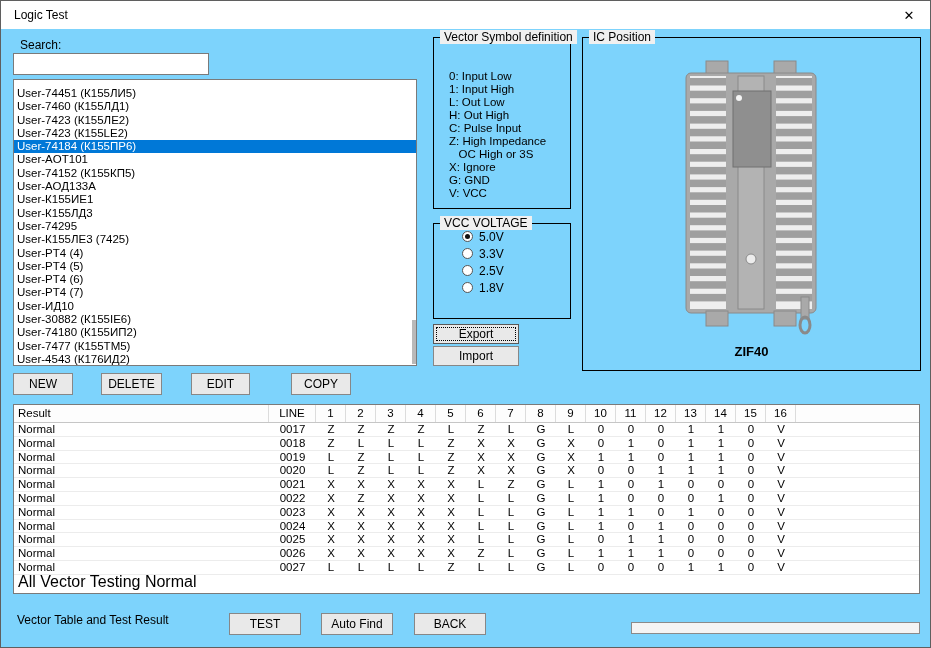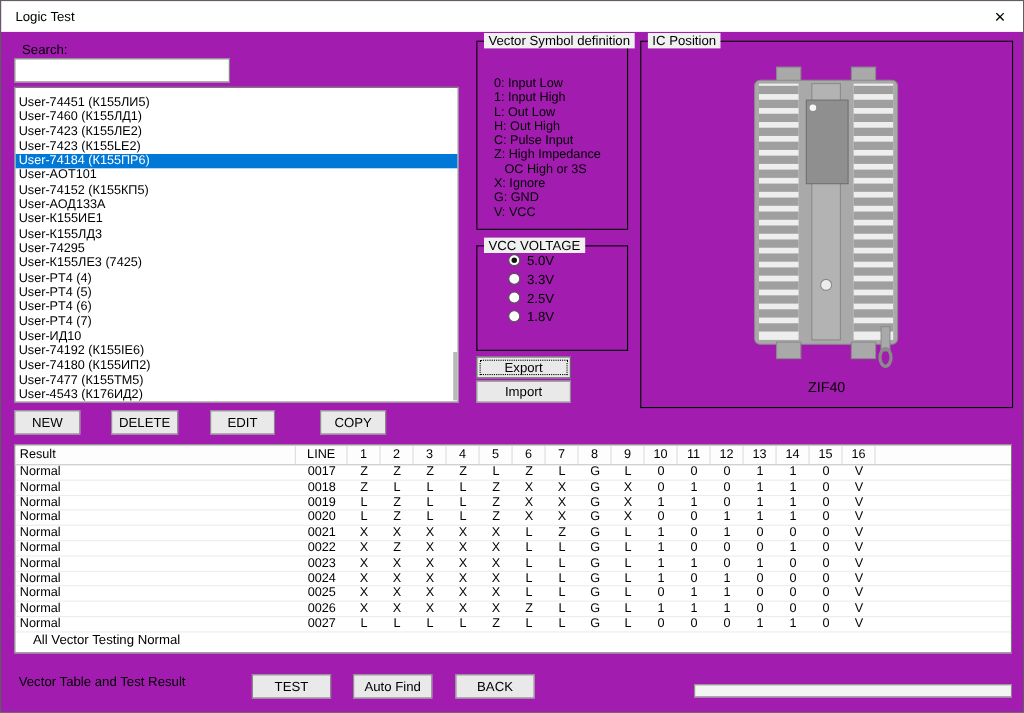--- a/index.html
+++ b/index.html
@@ -1,17 +1,17 @@
 <!DOCTYPE html>
 <html><head>
 <meta charset="utf-8">
 <style>
   html,body{margin:0;padding:0}
   body{background:#d6d6d6;font-family:"Liberation Sans",sans-serif}
-  .dialog{position:relative;width:931px;height:648px;background:#a21caf;border:1px solid #5f5f5f;
+  .dialog{position:relative;width:931px;height:648px;background:#7dd3fc;border:1px solid #5f5f5f;
           overflow:hidden;font-size:12px;color:#000;box-sizing:border-box}
   
   .titlebar{position:absolute;left:0;top:0;right:0;height:28px;background:#ffffff}
   .title-text{position:absolute;left:13px;top:7px;font-size:12px}
   .close-btn{position:absolute;right:0;top:0;width:42px;height:28px;display:flex;align-items:center;
              justify-content:center;font-size:13px;cursor:pointer}
   
   .search-label{position:absolute;left:19px;top:37px}
   .search-input{position:absolute;left:12px;top:52px;width:196px;height:22px;border:1px solid #7a7a7a;
                 background:#fff;padding:2px 5px;font-size:12px;font-family:"Liberation Sans",sans-serif;box-sizing:border-box}
@@ -38,33 +38,33 @@
   .vcc-options{position:absolute;left:28px;top:4px}
   .radio-row{display:flex;align-items:center;height:17px;cursor:pointer}
   .radio-circle{width:11px;height:11px;border:1px solid #555;border-radius:50%;background:#fff;
                 margin-right:6px;position:relative;box-sizing:border-box}
   .radio-circle.checked::after{content:"";position:absolute;left:2px;top:2px;width:5px;height:5px;
                 border-radius:50%;background:#111}
   .btn-export{left:432px;top:323px;width:86px;height:20px;border:1px solid #5a5a5a;outline:1px dotted #000;outline-offset:-4px}
   .btn-import{left:432px;top:345px;width:86px;height:20px}
   .gb-ic{left:581px;top:36px;width:339px;height:334px}
   .zif-svg{position:absolute;left:675px;top:58px}
-  .zif-label{position:absolute;left:581px;top:343px;width:339px;text-align:center;font-weight:normal;font-size:13px}
+  .zif-label{position:absolute;left:581px;top:343px;width:339px;text-align:center;font-weight:bold;font-size:13px}
   
   .result-table{position:absolute;left:12px;top:403px;width:907px;height:190px;background:#fff;
                 border:1px solid #7a7a7a;overflow:hidden;box-sizing:border-box}
   .t-header{display:flex;height:17px;border-bottom:1px solid #c6c6c6;background:#fdfdfd}
   .t-hcell{border-right:1px solid #dcdcdc;font-size:11.5px;line-height:16px;box-sizing:border-box;overflow:hidden}
   .t-row{display:flex;height:13.8px;line-height:13.2px;border-bottom:1px solid #ececec;box-sizing:border-box}
   .t-cell{font-size:11.5px;box-sizing:border-box;overflow:hidden}
   .col-result{width:255px;padding-left:4px;text-align:left;flex:none}
   .col-line{width:47px;text-align:center;flex:none}
   .col-pin{width:30px;text-align:center;flex:none}
   .col-fill{flex:1;border-right:none}
-  .t-footer{height:14px;line-height:13px;font-size:12px;padding-left:16px}
+  .t-footer{height:14px;line-height:13px;font-size:16px;padding-left:4px}
   
   .bottom-label{position:absolute;left:16px;top:612px;font-size:12px}
   .btn-test{left:228px;top:612px;width:72px}
   .btn-autofind{left:320px;top:612px;width:72px}
   .btn-back{left:413px;top:612px;width:72px}
   .progress{position:absolute;left:630px;top:621px;width:289px;height:12px;border:1px solid #8a8a8a;
             background:#f4f4f4;box-sizing:border-box}
 </style>
 </head>
 <body>
@@ -91,21 +91,21 @@
       <div class="list-item">User-АОД133А</div>
       <div class="list-item">User-К155ИЕ1</div>
       <div class="list-item">User-К155ЛД3</div>
       <div class="list-item">User-74295</div>
       <div class="list-item">User-К155ЛЕ3 (7425)</div>
       <div class="list-item">User-PT4 (4)</div>
       <div class="list-item">User-PT4 (5)</div>
       <div class="list-item">User-PT4 (6)</div>
       <div class="list-item">User-PT4 (7)</div>
       <div class="list-item">User-ИД10</div>
-      <div class="list-item">User-74192 (К155IE6)</div>
+      <div class="list-item">User-30882 (К155IE6)</div>
       <div class="list-item">User-74180 (К155ИП2)</div>
       <div class="list-item">User-7477 (К155ТМ5)</div>
       <div class="list-item">User-4543 (К176ИД2)</div>
     </div>
 
   <div class="btn btn-new">NEW</div>
   <div class="btn btn-delete">DELETE</div>
   <div class="btn btn-edit">EDIT</div>
   <div class="btn btn-copy">COPY</div>
 

